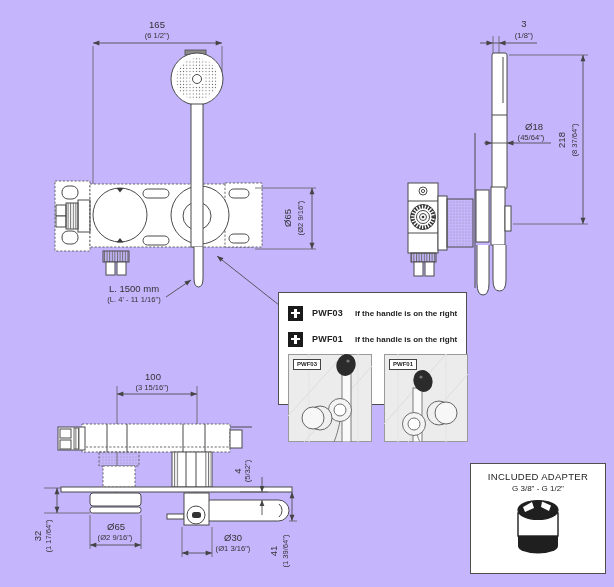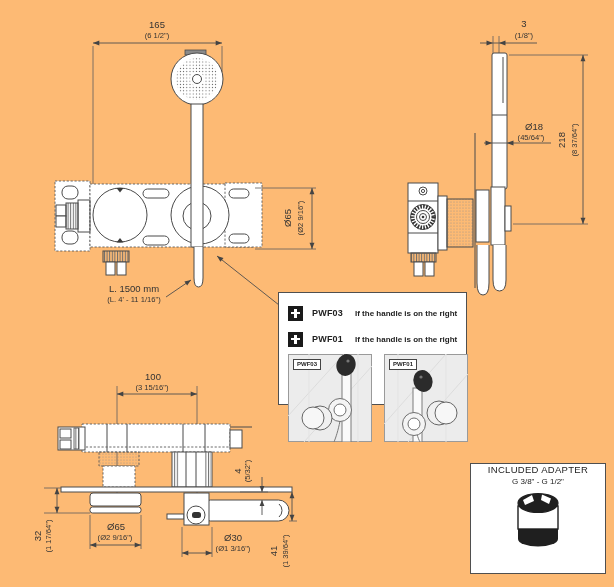--- a/index.html
+++ b/index.html
@@ -1,17 +1,17 @@
 <!DOCTYPE html>
 <html><head>
 <meta charset="utf-8">
 <style>
   html,body { margin:0; padding:0; background:#fff; }
   .canvas {
-    position:relative; width:614px; height:587px; background:#fdba74;
+    position:relative; width:614px; height:587px; background:#c4b5fd;
     font-family:"Liberation Sans", sans-serif; overflow:hidden;
   }
   svg { font-family:"Liberation Sans", sans-serif; }
   svg text { fill:#333; }
   .t1 { font-size:9.5px; text-anchor:middle; }
   .t2 { font-size:7.6px; text-anchor:middle; }
   .ln  { stroke:#4a4a4a; stroke-width:1; fill:none; }
   .lnw { stroke:#4a4a4a; stroke-width:1; fill:#fff; }
   .dash  { stroke:#5a5a5a; stroke-width:0.9; fill:none; stroke-dasharray:2.2 1.7; }
   .dashw { stroke:#5a5a5a; stroke-width:0.9; fill:#fff; stroke-dasharray:2.2 1.7; }
@@ -20,21 +20,21 @@
   .panel { position:absolute; background:#fff; border:1.5px solid #4f4f4f; box-sizing:border-box; }
   .pwf-row { display:flex; align-items:center; gap:9px; margin:0 0 0 9px; height:26px; }
   .plus { width:15px; height:15px; background:#1a1a1a; position:relative; flex:0 0 15px; }
   .plus::before { content:""; position:absolute; left:3px; right:3px; top:6.2px; height:2.6px; background:#fff; }
   .plus::after  { content:""; position:absolute; top:3px; bottom:3px; left:6.2px; width:2.6px; background:#fff; }
   .pwf-code { font-size:9px; font-weight:700; color:#222; width:34px; letter-spacing:0.2px; }
   .pwf-desc { font-size:8px; font-weight:700; color:#222; }
   .thumb { position:absolute; top:61px; width:84px; height:88px; }
   .thumb-label { position:absolute; top:5px; left:5px; background:#fff; border:1px solid #444;
                  font-size:6px; font-weight:700; color:#222; padding:1px 3px; line-height:1.2; }
-  .adapter-title { font-size:9.5px; color:#222; text-align:center; letter-spacing:0.3px; }
+  .adapter-title { font-size:9.5px; color:#222; text-align:center; margin-top:7px; letter-spacing:0.3px; }
   .adapter-sub   { font-size:8px; color:#222; text-align:center; margin-top:2px; }
   .adapter-art { display:flex; justify-content:center; margin-top:5px; }
 </style>
 </head>
 <body>
 
 <div class="canvas">
 
   <svg width="614" height="587" viewBox="0 0 614 587" style="position:absolute;left:0;top:0;">
     <defs>

